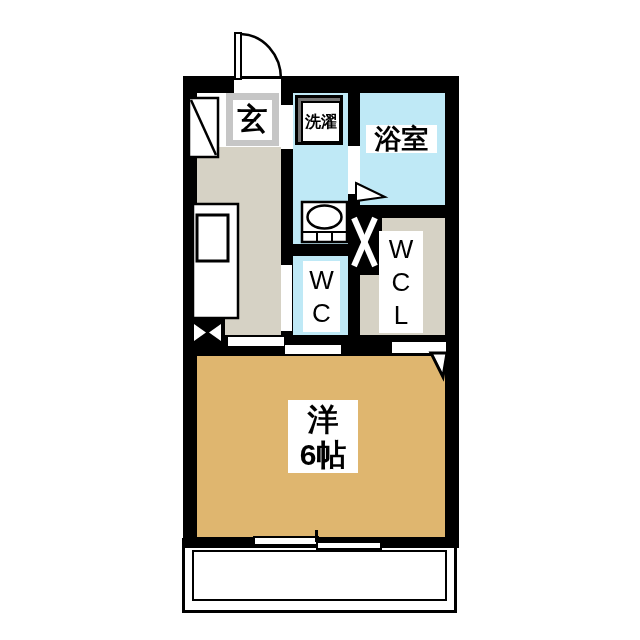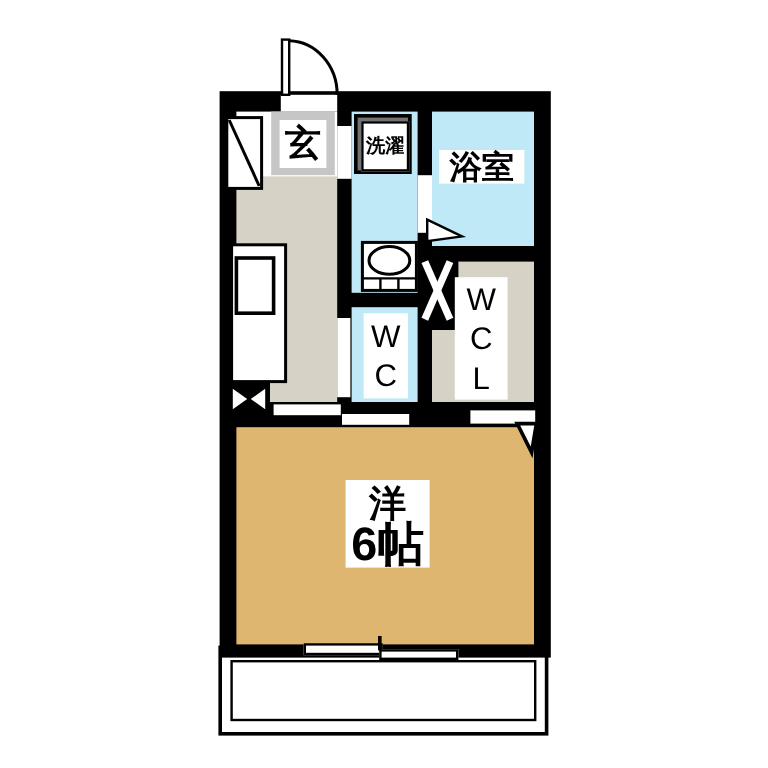--- a/index.html
+++ b/index.html
@@ -109,16 +109,16 @@
   <div class="abs label" style="left:303px;top:261px;width:37px;height:71px;">
     <div class="stacked" style="width:27px;">WC</div>
   </div>
 
   <div class="abs label" style="left:379px;top:231px;width:44px;height:102px;">
     <div class="stacked" style="width:27px;">WCL</div>
   </div>
 
   <div class="abs label" style="left:288px;top:400px;width:70px;height:73px;flex-direction:column;font-weight:600;">
     <div style="font-size:31px;line-height:35px;">洋</div>
-    <div style="font-size:39px;line-height:35px;">6帖</div>
+    <div style="font-size:30px;line-height:35px;">6帖</div>
   </div>
 
 </div>
 
 </body></html>

